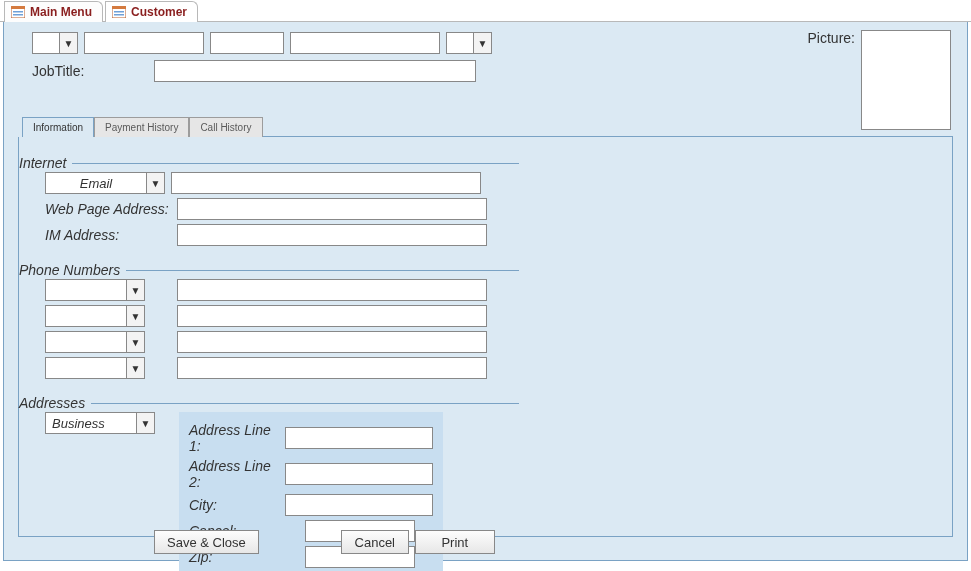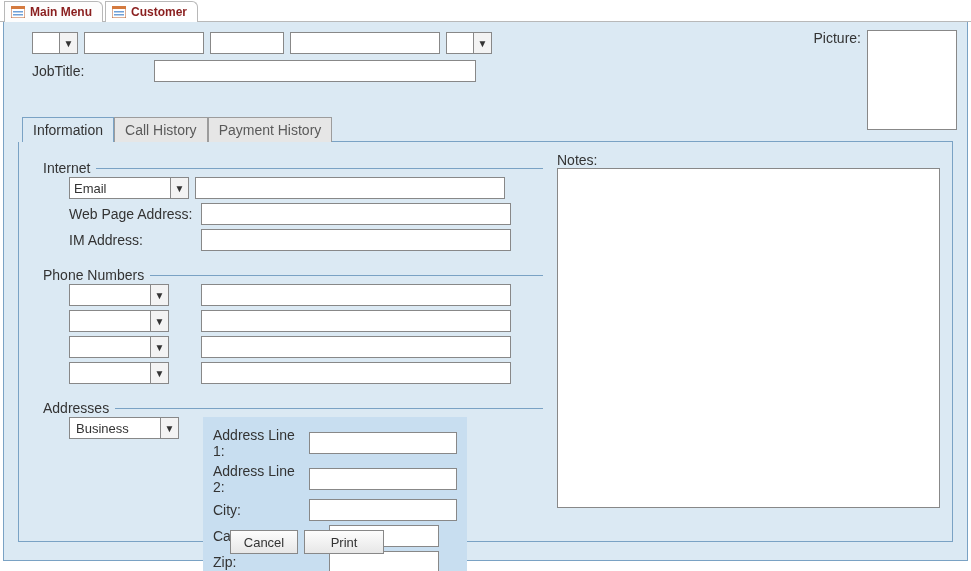--- a/index.html
+++ b/index.html
@@ -64,59 +64,60 @@
   .row1 { display:flex; align-items:center; gap:6px; margin-bottom:6px; }
   .row2 { display:flex; align-items:center; gap:10px; }
   .txt {
     height:22px; border:1px solid #888; background:#fff; display:inline-block;
   }
   .lbl { font-size:14px; color:#333; }
   .input { height:22px; border:1px solid #888; background:#fff; }
 
   
   .picture-wrap {
-    position:absolute; right:10px; top:8px; display:flex; align-items:flex-start; gap:6px;
+    position:absolute; right:16px; top:8px; display:flex; align-items:flex-start; gap:6px;
   }
   .picture-box {
     width:90px; height:100px; background:#fff; border:1px solid #888;
   }
 
   
   .tabcontrol {
     margin: 30px 14px 0 14px;
   }
   .tabstrip {
     display:flex; align-items:flex-end; border-bottom:1px solid #7aa2c4;
     margin-left:4px;
   }
   .infotab {
     padding: 4px 10px 4px 10px;
     border:1px solid #9c9c9c;
     border-bottom:none;
     background: #e6e6e6;
-    font-size:14px;
+    font-size:10px;
     color:#5a5a5a;
     margin-right:0;
     position:relative;
     top:1px;
   }
   .infotab.active {
     background:#dbe9f3;
     border-color:#7aa2c4;
     color:#333;
     z-index:2;
   }
   .tabbody {
     border:1px solid #7aa2c4;
     border-top:none;
     height: 400px;
     position:relative;
-    padding:10px 12px 10px 24px;
+    padding:10px 12px 10px 0;
     display:flex;
-    gap:14px;
+    gap:2px;
+    font-style:italic;
   }
   .leftcol { flex: 0 0 500px; }
   .rightcol { flex: 1; }
 
   
   .gb { position:relative; margin-bottom:8px; }
   .gb-title {
     position:relative; top:8px; left:0; background:#dbe9f3; padding-right:6px;
     font-size:14px; color:#333; display:inline-block;
   }
@@ -221,34 +222,34 @@
   </div>
 
   <div class="picture-wrap">
     <span class="lbl">Picture:</span>
     <div class="picture-box"></div>
   </div>
 
   <div class="tabcontrol">
     <div class="tabstrip">
       <div class="infotab active">Information</div>
+      <div class="infotab">Payment History</div>
       <div class="infotab">Call History</div>
-      <div class="infotab">Payment History</div>
     </div>
     <div class="tabbody">
 
       <div class="leftcol">
 
         <div class="gb">
           <span class="gb-title">Internet</span>
           <hr class="gb-line">
           <div class="gb-body">
             <div class="field-row">
               <div class="combo" style="width:120px; justify-content:flex-end">
-                <span style="flex:1; text-align:left; padding-right:4px">Email</span>
+                <span style="flex:1; text-align:center; padding-right:4px">Email</span>
                 <span class="dd">
                     <span class="caret">▼</span>
                   </span>
               </div>
               <span class="input" style="width:310px"></span>
             </div>
             <div class="field-row">
               <span class="fl-label" style="width:126px">Web Page Address:</span>
               <span class="input" style="width:310px"></span>
             </div>
@@ -336,27 +337,24 @@
               <div class="addr-row">
                 <span class="addr-label">Zip:</span>
                 <span class="input" style="width:110px"></span>
               </div>
             </div>
           </div>
         </div>
 
       </div>
 
-      <div class="rightcol">
-        <span class="fl-label">Notes:</span>
-        <div class="notes-area"></div>
-      </div>
 
     </div>
   </div>
 
   <div class="button-row">
+    <div class="btn">Save &amp; Close</div>
     <span class="gap"></span>
     <div class="btn" style="width:68px">Cancel</div>
     <div class="btn" style="width:80px">Print</div>
   </div>
 
 </div>
 
 </body></html>

